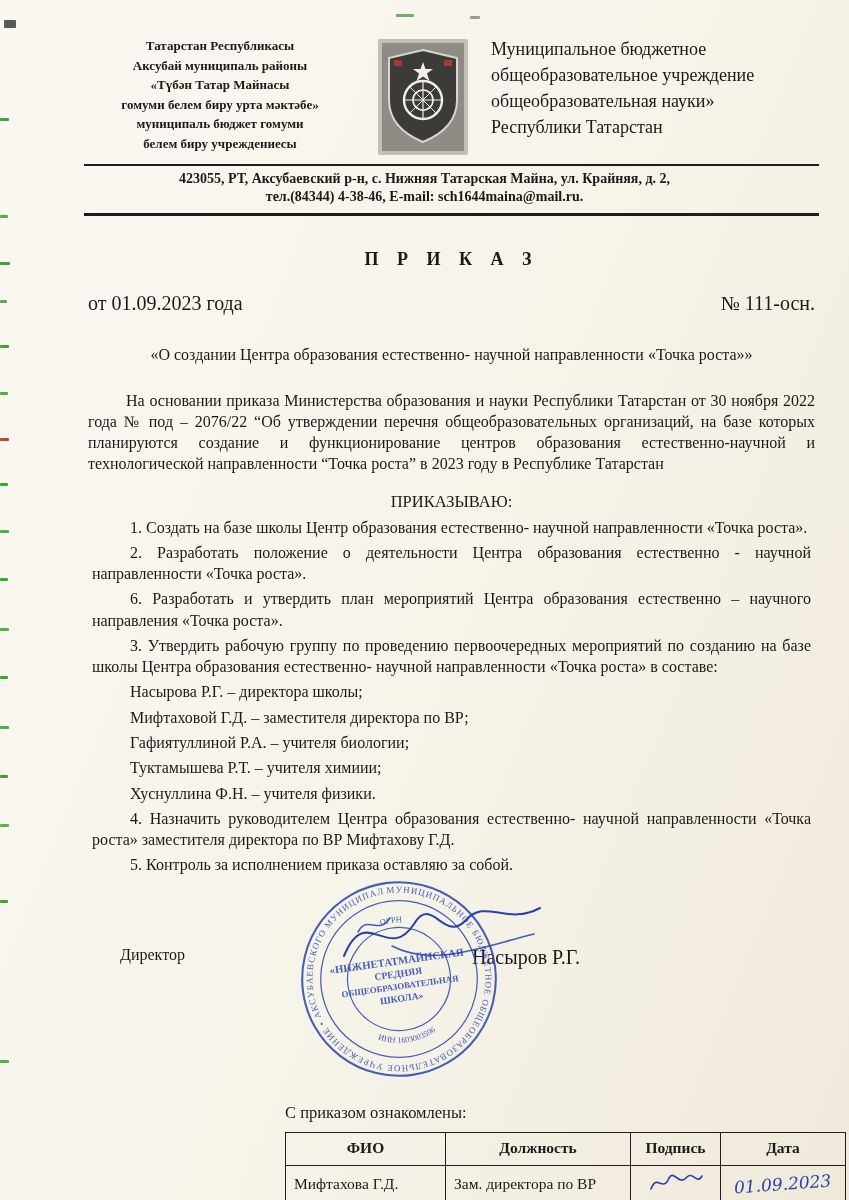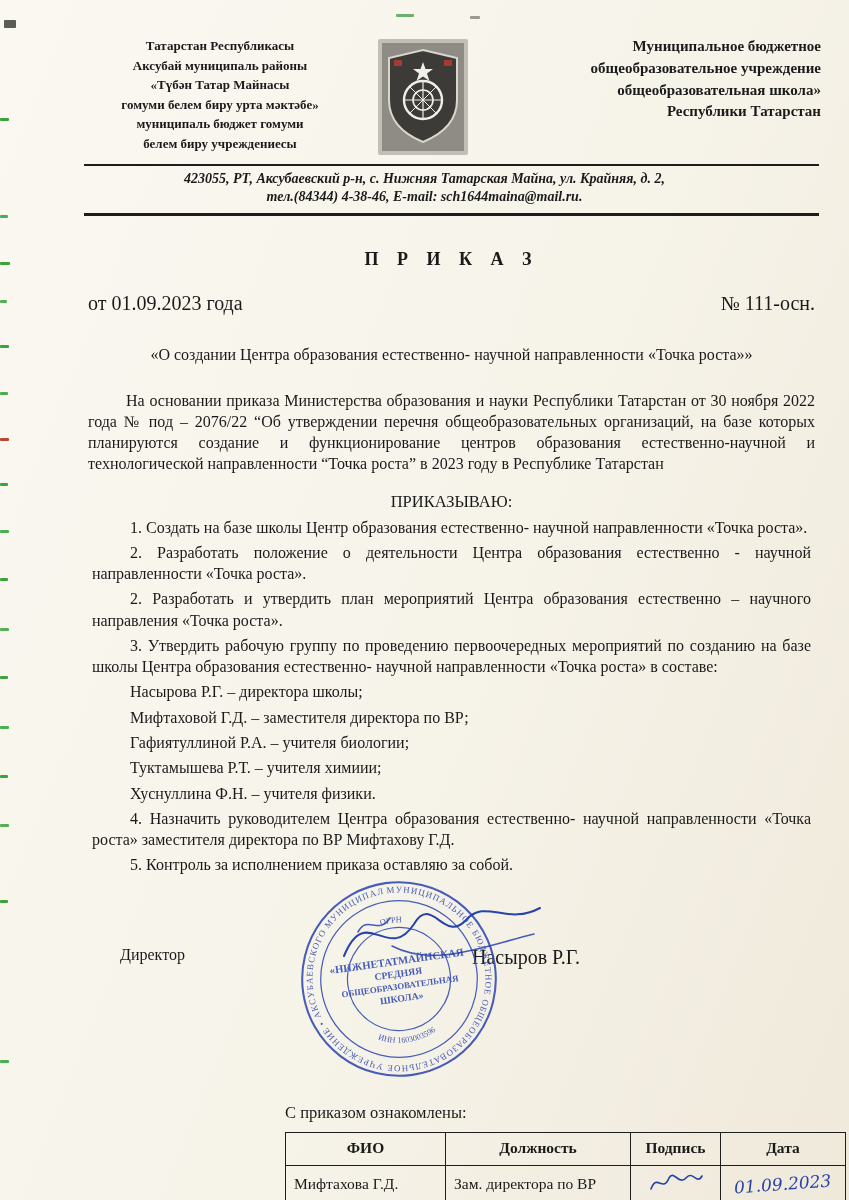--- a/index.html
+++ b/index.html
@@ -8,26 +8,26 @@
     background:linear-gradient(112deg,#faf8f1 0%,#f6f3e9 55%,#efe9da 100%);
     font-family:"Liberation Serif",serif;color:#1a1a1a;
     box-shadow:0 0 6px rgba(0,0,0,.4);
   }
   
   .art{position:absolute;border-radius:1px;}
   
   .head{display:flex;justify-content:space-between;align-items:flex-start;
         padding:36px 28px 0 86px;}
   .head-left{width:268px;text-align:center;font-weight:bold;font-size:13px;line-height:1.5;}
-  .head-right{width:330px;text-align:right;font-weight:bold;font-size:15px;line-height:1.45;}
+  .head-right{width:330px;text-align:left;font-weight:normal;font-size:18px;line-height:1.45;}
   .emblem{width:92px;height:118px;margin-top:2px;flex:0 0 auto;}
   .rule{height:2px;background:#1d1d1d;margin:6px 30px 0 84px;}
   .rule.thin{height:1.5px;margin-top:8px;}
   .rule.thick{height:2.5px;}
-  .contact{text-align:center;font-style:italic;font-weight:bold;font-size:14px;line-height:1.35;margin-top:4px;}
+  .contact{text-align:center;font-weight:bold;font-size:14px;line-height:1.35;margin-top:4px;}
   
   .body{padding:0 34px 0 88px;font-size:16px;line-height:1.33;}
   .doc-title{text-align:center;font-weight:bold;font-size:18px;letter-spacing:7px;margin-top:32px;}
   .meta-row{display:flex;justify-content:space-between;margin-top:18px;font-size:20px;}
   .subject{text-align:center;margin-top:28px;}
   .preamble{margin-top:24px;text-align:justify;text-indent:38px;}
   .order-word{text-align:center;margin:6px 0 2px;font-size:16.5px;}
   .items p{margin:4px;text-align:justify;text-indent:38px;}
   
   .sign-row{position:relative;height:170px;margin-top:22px;}
@@ -94,21 +94,21 @@
       <line x1="46" y1="43" x2="46" y2="81" stroke="#f2efe8" stroke-width="1.2"></line>
       <line x1="27" y1="62" x2="65" y2="62" stroke="#f2efe8" stroke-width="1.2"></line>
       <line x1="33" y1="49" x2="59" y2="75" stroke="#f2efe8" stroke-width="1"></line>
       <line x1="59" y1="49" x2="33" y2="75" stroke="#f2efe8" stroke-width="1"></line>
       <polygon points="46,24 48.5,31 56,31 50,35.5 52.5,43 46,38.5 39.5,43 42,35.5 36,31 43.5,31" fill="#f2efe8"></polygon>
     </svg>
 
     <div class="head-right">
       <div>Муниципальное бюджетное</div>
       <div>общеобразовательное учреждение</div>
-      <div>общеобразовательная школа»</div>
+      <div>общеобразовательная науки»</div>
       <div>Республики Татарстан</div>
     </div>
   </header>
 
   <div class="rule thin"></div>
 
   <div class="contact">
     <div>423055, РТ, Аксубаевский р-н, с. Нижняя Татарская Майна, ул. Крайняя, д. 2,</div>
     <div>тел.(84344) 4-38-46, E-mail: sch1644maina@mail.ru.</div>
   </div>
@@ -125,21 +125,21 @@
 
     <div class="subject">«О создании Центра образования естественно- научной направленности «Точка роста»»</div>
 
     <p class="preamble">На основании приказа  Министерства образования и науки Республики Татарстан от 30 ноября 2022 года № под – 2076/22 “Об утверждении перечня общеобразовательных организаций, на базе которых планируются создание и функционирование центров образования естественно-научной и технологической направленности “Точка роста” в 2023 году в Республике Татарстан</p>
 
     <div class="order-word">ПРИКАЗЫВАЮ:</div>
 
     <div class="items">
       <p>1. Создать на базе школы Центр образования естественно- научной направленности «Точка роста».</p>
       <p>2. Разработать положение о деятельности Центра образования естественно - научной направленности «Точка роста».</p>
-      <p>2. Разработать и утвердить план мероприятий Центра образования естественно – научного направления «Точка роста».</p>
+      <p>6. Разработать и утвердить план мероприятий Центра образования естественно – научного направления «Точка роста».</p>
       <p>3. Утвердить рабочую группу по проведению первоочередных мероприятий по созданию на базе школы Центра образования естественно- научной направленности «Точка роста» в составе:</p>
       <p>Насырова Р.Г. – директора школы;</p>
       <p>Мифтаховой Г.Д. – заместителя директора по ВР;</p>
       <p>Гафиятуллиной Р.А. – учителя биологии;</p>
       <p>Туктамышева Р.Т. – учителя химиии;</p>
       <p>Хуснуллина Ф.Н. – учителя физики.</p>
       <p>4. Назначить руководителем Центра образования естественно- научной направленности «Точка роста» заместителя директора по ВР Мифтахову Г.Д.</p>
       <p>5. Контроль за исполнением приказа оставляю за собой.</p>
     </div>
 

